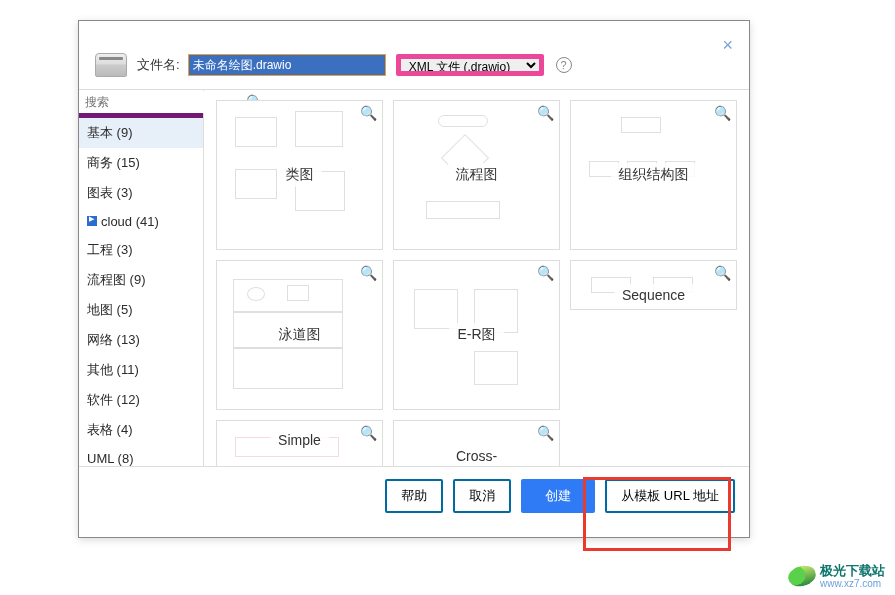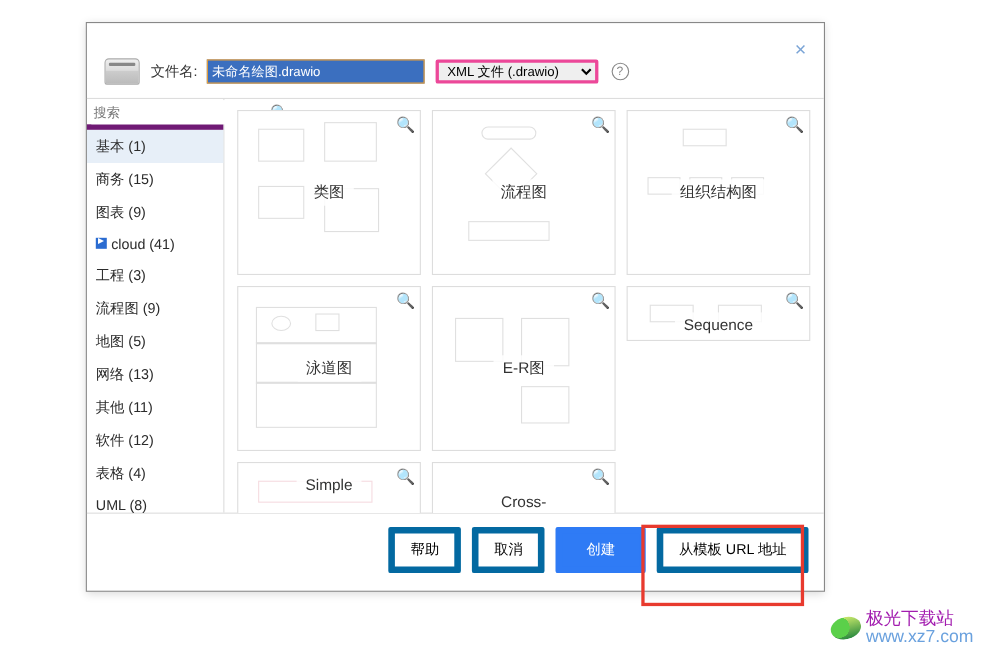--- a/index.html
+++ b/index.html
@@ -61,21 +61,21 @@
   border: 1px solid #f0a030;
   background: #3b6fbf;
   color: #fff;
   padding: 0 4px;
   font-size: 12px;
 }
 .file-input::selection { background: #3b6fbf; color: #fff; }
 .format-select {
   width: 148px;
   height: 22px;
-  border: 3px solid #ec4899;
+  border: 5px solid #ec4899;
   border-radius: 2px;
   font-size: 12px;
   padding: 0 4px;
   margin-left: 4px;
 }
 .help-icon {
   width: 16px; height: 16px;
   border: 1px solid #888;
   color: #888;
   border-radius: 50%;
@@ -166,21 +166,21 @@
   z-index: 1;
 }
 .footer {
   display: flex;
   justify-content: flex-end;
   gap: 10px;
   padding: 12px 14px;
   align-items: center;
 }
 .btn {
-  border: 6px solid #0369a1;
+  border: 2px solid #0369a1;
   background: #fff;
   padding: 6px 14px;
   font-size: 13px;
   border-radius: 2px;
   cursor: pointer;
 }
 .btn.primary {
   background: #2f7bf5;
   color: #fff;
   border-color: #2f7bf5;
@@ -206,22 +206,22 @@
   gap: 4px;
 }
 .watermark .logo {
   width: 28px; height: 20px;
   background: radial-gradient(circle at 30% 40%, #5bd04a 40%, transparent 41%),
               linear-gradient(#c7e86b,#2b8a3e);
   border-radius: 50%;
   transform: rotate(-15deg);
 }
 .watermark .txt { text-align: left; line-height: 1.1; }
-.watermark .line1 { color: #a21caf; font-weight: normal; font-size: 16px; }
-.watermark .line2 { color: #6aa1de; font-size: 16px; }
+.watermark .line1 { color: #0f766e; font-weight: bold; font-size: 13px; }
+.watermark .line2 { color: #6aa1de; font-size: 10px; }
 
 
 .pv-box {position:absolute;border:1px solid #999;}
 </style>
 </head>
 <body>
 
 <div class="dialog">
   <span class="close-x" title="关闭">×</span>
 
@@ -235,23 +235,23 @@
     <span class="help-icon">?</span>
   </div>
 
   <div class="body-area">
     <div class="sidebar">
       <div class="search-row">
         <input class="search-input" placeholder="搜索" style="">
         <span class="search-icon">🔍</span>
       </div>
       <div class="cat-list" id="cat-list">
-          <div class="cat-item selected"><span>基本 (1)</span></div>
+          <div class="cat-item selected"><span>基本 (9)</span></div>
           <div class="cat-item"><span>商务 (15)</span></div>
-          <div class="cat-item"><span>图表 (9)</span></div>
+          <div class="cat-item"><span>图表 (3)</span></div>
           <div class="cat-item"><span class="folder-icon"></span><span>cloud (41)</span></div>
           <div class="cat-item"><span>工程 (3)</span></div>
           <div class="cat-item"><span>流程图 (9)</span></div>
           <div class="cat-item"><span>地图 (5)</span></div>
           <div class="cat-item"><span>网络 (13)</span></div>
           <div class="cat-item"><span>其他 (11)</span></div>
           <div class="cat-item"><span>软件 (12)</span></div>
           <div class="cat-item"><span>表格 (4)</span></div>
           <div class="cat-item"><span>UML (8)</span></div>
         </div>

